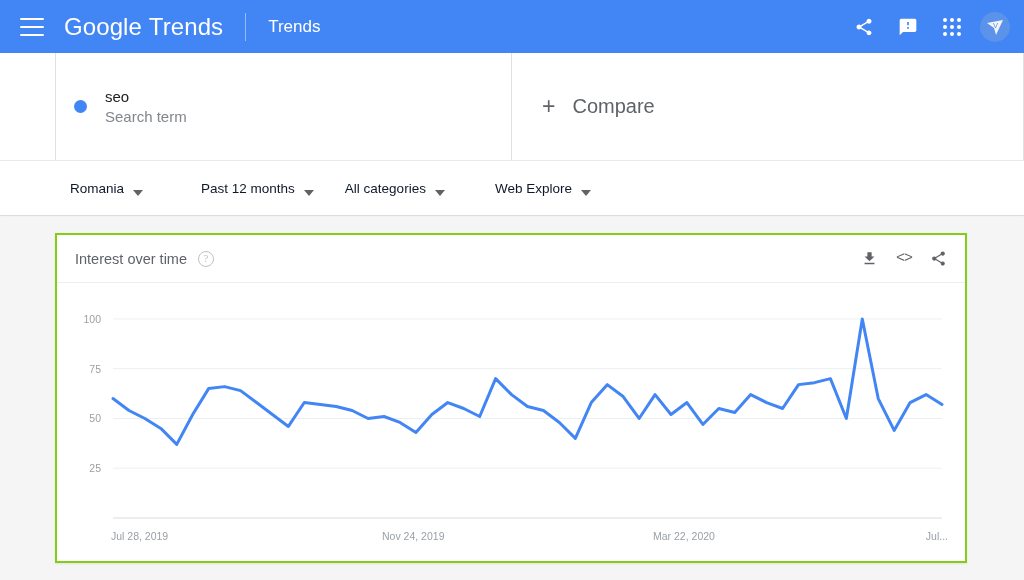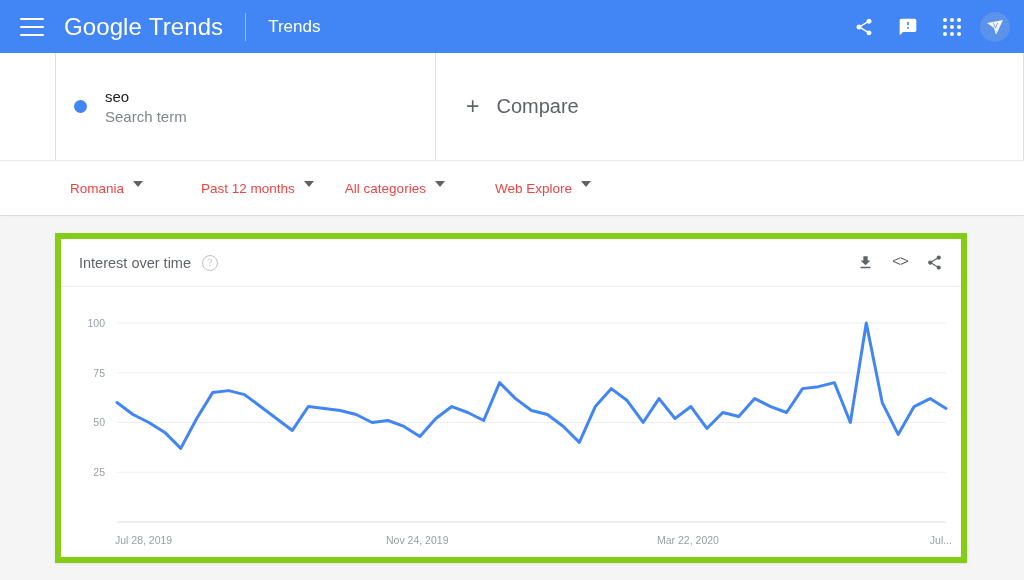--- a/index.html
+++ b/index.html
@@ -65,21 +65,21 @@
 
   
   .terms-row {
     position: absolute; top: 53px; left: 0;
     width: 1024px; height: 108px;
     background: #fff;
     display: flex;
     border-bottom: 1px solid #e8eaed;
   }
   .term-cell {
-    width: 381px; margin-left: 55px;
+    width: 457px; margin-left: 55px;
     display: flex; align-items: center;
     border-right: 1px solid #e0e0e0;
     border-left: 1px solid #e0e0e0;
     padding-left: 18px;
   }
   .term-dot {
     width: 13px; height: 13px; border-radius: 50%;
     background: #4285f4; flex: none; margin-right: 18px;
   }
   .term-title { font-size: 15px; color: #202124; line-height: 20px; }
@@ -98,22 +98,22 @@
   
   .filterbar {
     position: absolute; top: 161px; left: 0;
     width: 1024px; height: 55px;
     background: #fff;
     display: flex; align-items: center;
     border-bottom: 1px solid #dadce0;
     box-shadow: 0 1px 2px rgba(60,64,67,0.10);
   }
   .filter {
-    display: flex; align-items: flex-start; cursor: pointer;
-    font-size: 13.5px; color: #ef4444; white-space: nowrap;
+    display: flex; align-items: flex-end; cursor: pointer;
+    font-size: 13.5px; color: #0f172a; white-space: nowrap;
   }
   .caret {
     width: 0; height: 0; margin-left: 9px;
     border-left: 5px solid transparent;
     border-right: 5px solid transparent;
     border-top: 6px solid #5f6368;
   }
   .f1 { margin-left: 70px; }
   .f2 { margin-left: 58px; }
   .f3 { margin-left: 31px; }
@@ -122,21 +122,21 @@
   
   .page {
     position: absolute; top: 217px; left: 0;
     width: 1024px; height: 363px;
     background: #f5f5f5;
   }
   .card {
     position: absolute; top: 16px; left: 55px;
     width: 912px; height: 330px;
     background: #fff;
-    border: 6px solid #84cc16;
+    border: 2px solid #84cc16;
     box-shadow: 0 1px 2px rgba(60,64,67,0.10);
   }
   .card-head {
     height: 48px; display: flex; align-items: center;
     padding: 0 18px 0 18px;
     border-bottom: 1px solid #eceff1;
   }
   .card-title { font-size: 14.5px; color: #5f6368; }
   .help-icon {
     width: 16px; height: 16px; border-radius: 50%;

